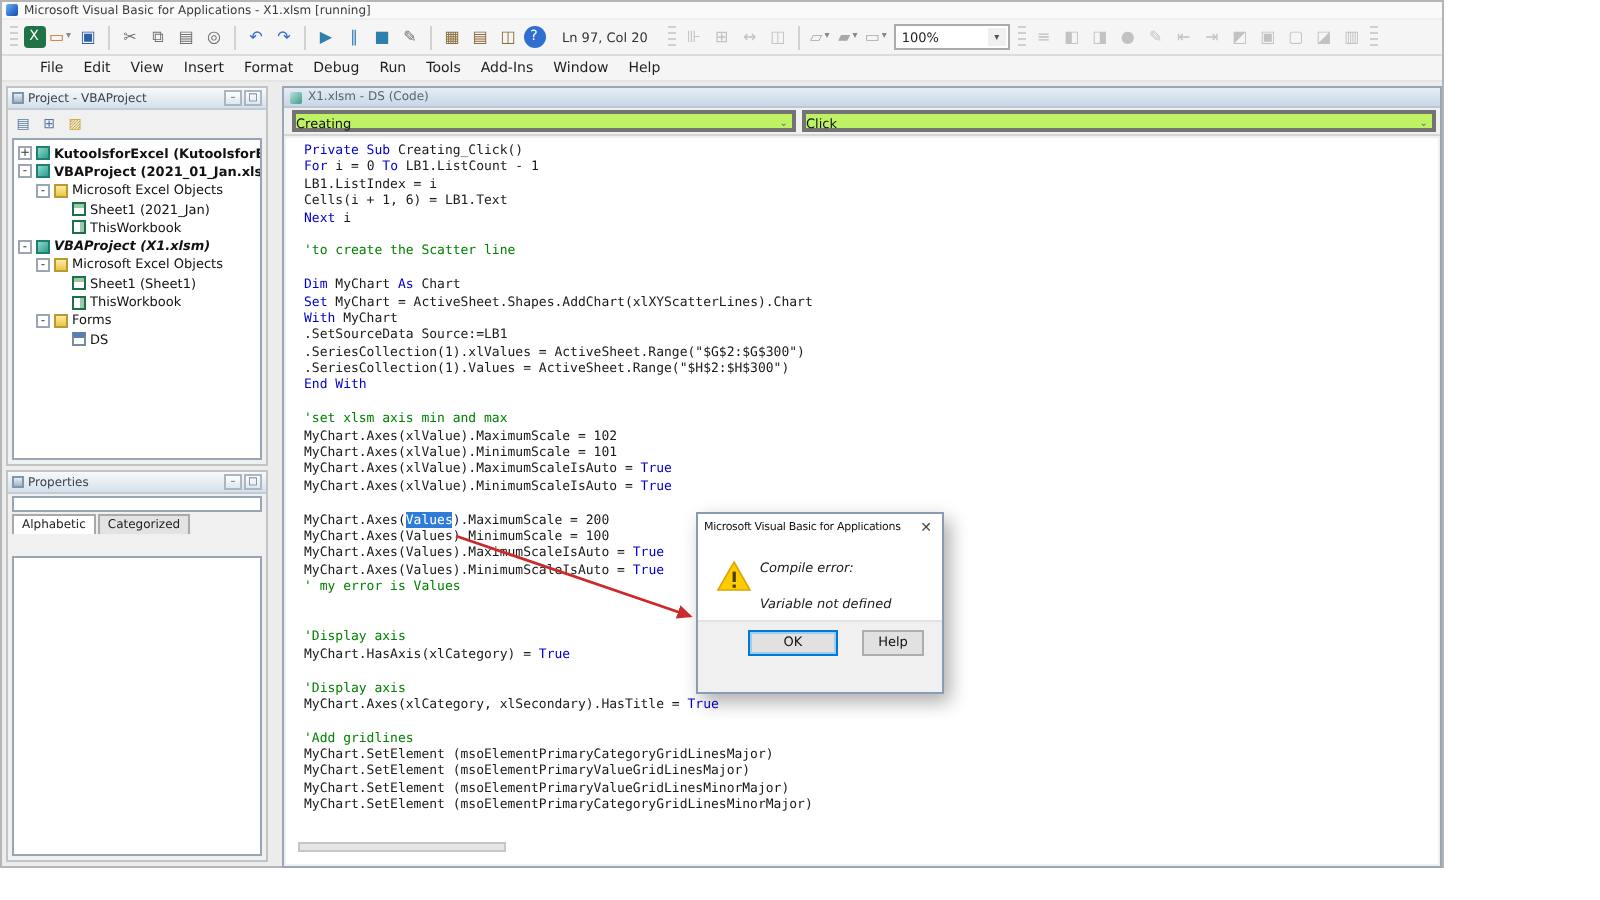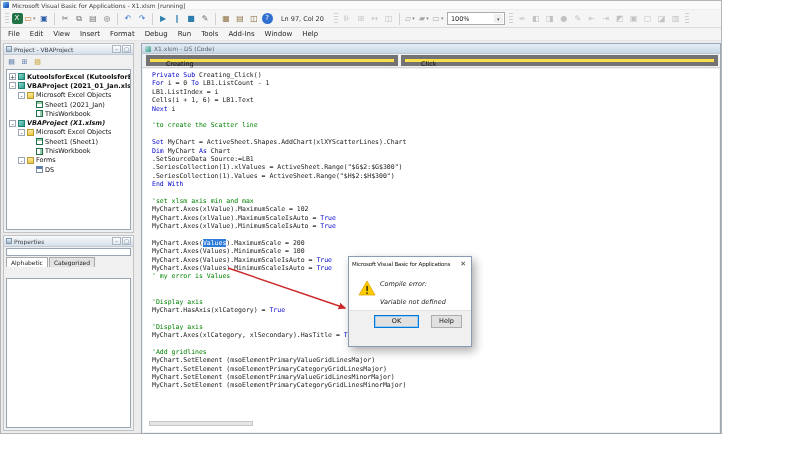--- a/index.html
+++ b/index.html
@@ -16,21 +16,21 @@
   .toolbar { position:absolute; left:0; top:9px; right:0; height:18px; background:#f5f5f5; border-bottom:1px solid #dcdcdc; display:flex; align-items:center; padding-left:2px; }
   .ticonbtn { width:13px; height:13px; display:inline-flex; align-items:center; justify-content:center; margin:0 0.5px; border-radius:2px; font-size:8px; line-height:13px; flex:none; position:relative; }
   .ticonbtn .g { display:block; }
   .ticonbtn .dd { font-size:5px; color:#888; margin-left:1px; }
   .tsep { width:1px; height:12px; background:#d2d2d2; margin:0 3px; flex:none; }
   .tgrip { width:4px; height:12px; margin:0 2px; flex:none; background:repeating-linear-gradient(180deg,#d0d0d0 0 1px,transparent 1px 3px); }
   .tlabel { font-size:6.5px; color:#333; margin:0 8px 0 8px; white-space:nowrap; flex:none; }
   .tcombo { width:58px; height:13px; background:#fff; border:1px solid #ababab; font-size:6.5px; color:#222; display:inline-flex; align-items:center; padding-left:3px; margin:0 2px; flex:none; position:relative; }
   .tcombo .arr { position:absolute; right:1px; top:1px; bottom:1px; width:9px; background:#f0f0f0; color:#555; font-size:5px; display:flex; align-items:center; justify-content:center; }
 
-  .menubar { position:absolute; left:0; top:27px; right:0; height:13px; background:#f5f5f5; display:flex; align-items:center; padding-left:2px; border-bottom:1px solid #e4e4e4; }
+  .menubar { position:absolute; left:0; top:27px; right:0; height:13px; background:#f5f5f5; display:flex; align-items:center; padding-left:14px; border-bottom:1px solid #e4e4e4; }
   .mitem { font-size:7px; color:#1f1f1f; padding:0 5px; white-space:nowrap; }
 
   
   .panel { position:absolute; background:#f0f0f0; border:1px solid #c3c3c3; }
   .panel-title { height:11px; background:linear-gradient(#f8fafc,#d5dfe9); border-bottom:1px solid #c0cbd6; display:flex; align-items:center; padding:0 2px; }
   .panel-title .pt-ico { width:6px; height:6px; background:linear-gradient(#e8eef5,#9fb4c8); border:1px solid #8296ab; margin-right:2px; flex:none; }
   .panel-title .pt-text { font-size:6px; color:#39424e; white-space:nowrap; overflow:hidden; flex:1; }
   .panel-title .pt-btn { width:9px; height:8px; border:1px solid #aab6c2; background:linear-gradient(#ffffff,#dfe6ee); font-size:5px; line-height:6px; text-align:center; color:#45586b; margin-left:1px; flex:none; }
 
   .ptools { height:13px; display:flex; align-items:center; gap:2px; padding:0 2px; }
@@ -54,21 +54,21 @@
   .ptab { font-size:6px; color:#222; padding:1px 4px 1px 4px; border:1px solid #a9a9a9; border-bottom:none; background:#e3e3e3; margin-right:1px; }
   .ptab.active { background:#fff; position:relative; z-index:2; }
   .props-body { position:absolute; left:2px; right:2px; top:42px; bottom:2px; background:#fff; border:1px solid #98a5b3; }
 
   
   .codewin { position:absolute; left:140px; top:42px; width:580px; height:391px; background:#f0f0f0; border:1px solid #9aa7b5; }
   .cw-title { height:10px; background:linear-gradient(#e4edf6,#c9d7e6); display:flex; align-items:center; padding:0 3px; border-bottom:1px solid #b9c7d6; }
   .cw-ico { width:6px; height:6px; background:linear-gradient(135deg,#bde0d8,#3a9e8f); border-radius:1px; margin-right:3px; flex:none; }
   .cw-titletext { font-size:6px; color:#5a6470; white-space:nowrap; }
   .cw-combos { position:relative; height:14px; background:#f0f0f0; border-bottom:1px solid #d4d4d4; }
-  .combo { position:absolute; top:1px; height:11px; background:#fde047; border:4px solid #737373; font-size:6.5px; line-height:10px; color:#111; padding-left:16px; }
+  .combo { position:absolute; top:1px; height:11px; background:#bef264; border:2px solid #737373; font-size:6.5px; line-height:10px; color:#111; padding-left:0; }
   .combo .carr { position:absolute; right:2px; top:0; font-size:5px; color:#667; line-height:10px; }
   .combo.obj { left:4px; width:252px; }
   .combo.proc { left:259px; width:317px; }
   .codearea { position:absolute; left:1px; right:1px; top:25px; bottom:1px; background:#fff; overflow:hidden; }
   .codelines { position:absolute; left:9px; top:2px; font-family:"DejaVu Sans Mono","Liberation Mono",monospace; font-size:6.5px; }
   .cl { height:8.4px; line-height:8.4px; white-space:pre; }
   .tok-n { color:#1a1a1a; }
   .tok-k { color:var(--keyword-blue); }
   .tok-c { color:var(--comment-green); }
   .tok-sel { color:#fff; background:var(--selection-blue); }
@@ -347,48 +347,50 @@
     <div class="codearea">
       <div class="codelines">
           <div class="cl"><span class="tok-k">Private Sub</span><span class="tok-n"> Creating_Click()</span></div>
           <div class="cl"><span class="tok-k">For</span><span class="tok-n"> i = 0 </span><span class="tok-k">To</span><span class="tok-n"> LB1.ListCount - 1</span></div>
           <div class="cl"><span class="tok-n">LB1.ListIndex = i</span></div>
           <div class="cl"><span class="tok-n">Cells(i + 1, 6) = LB1.Text</span></div>
           <div class="cl"><span class="tok-k">Next</span><span class="tok-n"> i</span></div>
           <div class="cl"> </div>
           <div class="cl"><span class="tok-c">'to create the Scatter line</span></div>
           <div class="cl"> </div>
+          <div class="cl"><span class="tok-k">Dim</span><span class="tok-n"> MyChart </span><span class="tok-k">As</span><span class="tok-n"> Chart</span></div>
           <div class="cl"><span class="tok-k">Set</span><span class="tok-n"> MyChart = ActiveSheet.Shapes.AddChart(xlXYScatterLines).Chart</span></div>
-          <div class="cl"><span class="tok-k">Dim</span><span class="tok-n"> MyChart </span><span class="tok-k">As</span><span class="tok-n"> Chart</span></div>
+          <div class="cl"><span class="tok-k">With</span><span class="tok-n"> MyChart</span></div>
           <div class="cl"><span class="tok-n">.SetSourceData Source:=LB1</span></div>
           <div class="cl"><span class="tok-n">.SeriesCollection(1).xlValues = ActiveSheet.Range("$G$2:$G$300")</span></div>
           <div class="cl"><span class="tok-n">.SeriesCollection(1).Values = ActiveSheet.Range("$H$2:$H$300")</span></div>
           <div class="cl"><span class="tok-k">End With</span></div>
           <div class="cl"> </div>
           <div class="cl"><span class="tok-c">'set xlsm axis min and max</span></div>
           <div class="cl"><span class="tok-n">MyChart.Axes(xlValue).MaximumScale = 102</span></div>
+          <div class="cl"><span class="tok-n">MyChart.Axes(xlValue).MinimumScale = 101</span></div>
           <div class="cl"><span class="tok-n">MyChart.Axes(xlValue).MaximumScaleIsAuto = </span><span class="tok-k">True</span></div>
           <div class="cl"><span class="tok-n">MyChart.Axes(xlValue).MinimumScaleIsAuto = </span><span class="tok-k">True</span></div>
           <div class="cl"> </div>
           <div class="cl"><span class="tok-n">MyChart.Axes(</span><span class="tok-sel">Values</span><span class="tok-n">).MaximumScale = 200</span></div>
           <div class="cl"><span class="tok-n">MyChart.Axes(Values).MinimumScale = 100</span></div>
           <div class="cl"><span class="tok-n">MyChart.Axes(Values).MaximumScaleIsAuto = </span><span class="tok-k">True</span></div>
           <div class="cl"><span class="tok-n">MyChart.Axes(Values).MinimumScaleIsAuto = </span><span class="tok-k">True</span></div>
           <div class="cl"><span class="tok-c">' my error is Values</span></div>
           <div class="cl"> </div>
           <div class="cl"> </div>
           <div class="cl"><span class="tok-c">'Display axis</span></div>
           <div class="cl"><span class="tok-n">MyChart.HasAxis(xlCategory) = </span><span class="tok-k">True</span></div>
           <div class="cl"> </div>
           <div class="cl"><span class="tok-c">'Display axis</span></div>
           <div class="cl"><span class="tok-n">MyChart.Axes(xlCategory, xlSecondary).HasTitle = </span><span class="tok-k">True</span></div>
           <div class="cl"> </div>
           <div class="cl"><span class="tok-c">'Add gridlines</span></div>
+          <div class="cl"><span class="tok-n">MyChart.SetElement (msoElementPrimaryCategoryGridLinesMajor)</span></div>
           <div class="cl"><span class="tok-n">MyChart.SetElement (msoElementPrimaryValueGridLinesMajor)</span></div>
-          <div class="cl"><span class="tok-n">MyChart.SetElement (msoElementPrimaryCategoryGridLinesMajor)</span></div>
           <div class="cl"><span class="tok-n">MyChart.SetElement (msoElementPrimaryValueGridLinesMinorMajor)</span></div>
           <div class="cl"><span class="tok-n">MyChart.SetElement (msoElementPrimaryCategoryGridLinesMinorMajor)</span></div>
         </div>
       <div class="hscroll"></div>
     </div>
   </div>
 
 </div>
 
 <div class="dialog">

